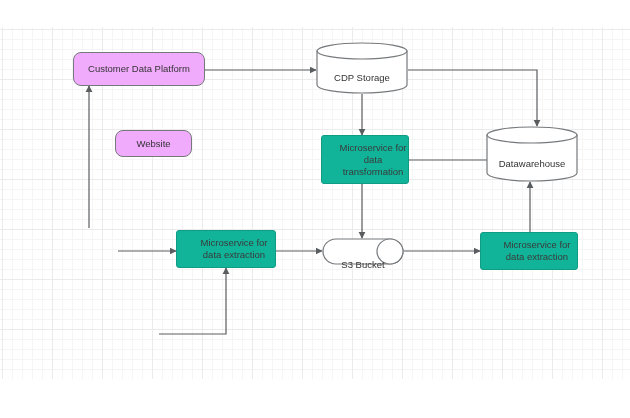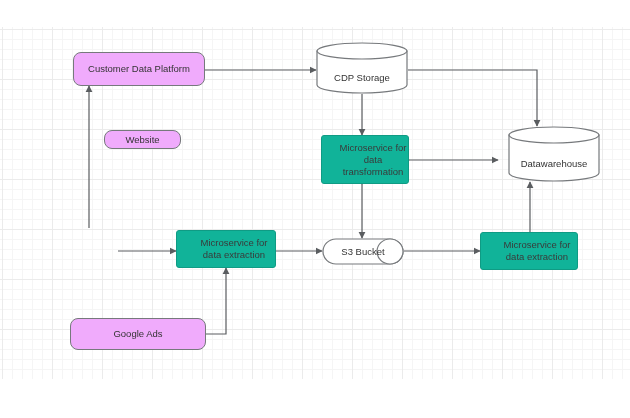--- a/index.html
+++ b/index.html
@@ -122,28 +122,25 @@
       <path d="M 530 236 L 530 182" marker-end="url(#arrow)"></path>
     </g>
   </svg>
 
   <div class="node rect" style="left:26px; top:52px; width:132px; height:34px;">
     <div>
       <div>Customer Data Platform</div>
     </div>
   </div>
 
-  <div class="node rect" style="left:57px; top:130px; width:77px; height:19px;">
+  <div class="node rect" style="left:68px; top:130px; width:77px; height:27px;">
     <div>Website</div>
   </div>
 
 
-  <div class="node rect" style="left:23px; top:318px; width:136px; height:32px;">
-    <div>Google Ads</div>
-  </div>
 
   <div class="node teal" style="left:176px; top:230px; width:100px; height:38px;">
     <div>
       <div>Microservice for</div>
       <div>data extraction</div>
     </div>
   </div>
 
   <div class="cyl-wrap" style="left:316px; top:42px; width:92px; height:52px;">
     <svg class="cyl-svg" width="92" height="52" viewBox="0 0 92 52">
@@ -161,26 +158,26 @@
       <div>data</div>
       <div>transformation</div>
     </div>
   </div>
 
   <div class="cyl-wrap" style="left:322px; top:238px; width:82px; height:27px;">
     <svg class="cyl-svg" width="82" height="27" viewBox="0 0 82 27">
       <path d="M 14 1 L 68 1 A 13 12.5 0 0 1 68 26 L 14 26 A 13 12.5 0 0 1 14 1 Z" fill="#ffffff" stroke="#76797c" stroke-width="1.2"></path>
       <ellipse cx="68" cy="13.5" rx="13" ry="12.5" fill="#ffffff" stroke="#76797c" stroke-width="1.2"></ellipse>
     </svg>
-    <div class="cyl-label" style="padding-right:20px;">
+    <div class="cyl-label" style="padding-right:20px;margin-top:13px;">
       <div>S3 Bucket</div>
     </div>
   </div>
 
-  <div class="cyl-wrap" style="left:508px; top:126px; width:92px; height:56px;">
+  <div class="cyl-wrap" style="left:486px; top:126px; width:92px; height:56px;">
     <svg class="cyl-svg" width="92" height="56" viewBox="0 0 92 56">
       <path d="M 1 9 L 1 47 A 45 8 0 0 0 91 47 L 91 9 Z" fill="#ffffff" stroke="#76797c" stroke-width="1.2"></path>
       <ellipse cx="46" cy="9" rx="45" ry="8" fill="#ffffff" stroke="#76797c" stroke-width="1.2"></ellipse>
     </svg>
     <div class="cyl-label" style="padding-top:10px;">
       <div>Datawarehouse</div>
     </div>
   </div>
 
   <div class="node teal" style="left:480px; top:232px; width:98px; height:38px;">

